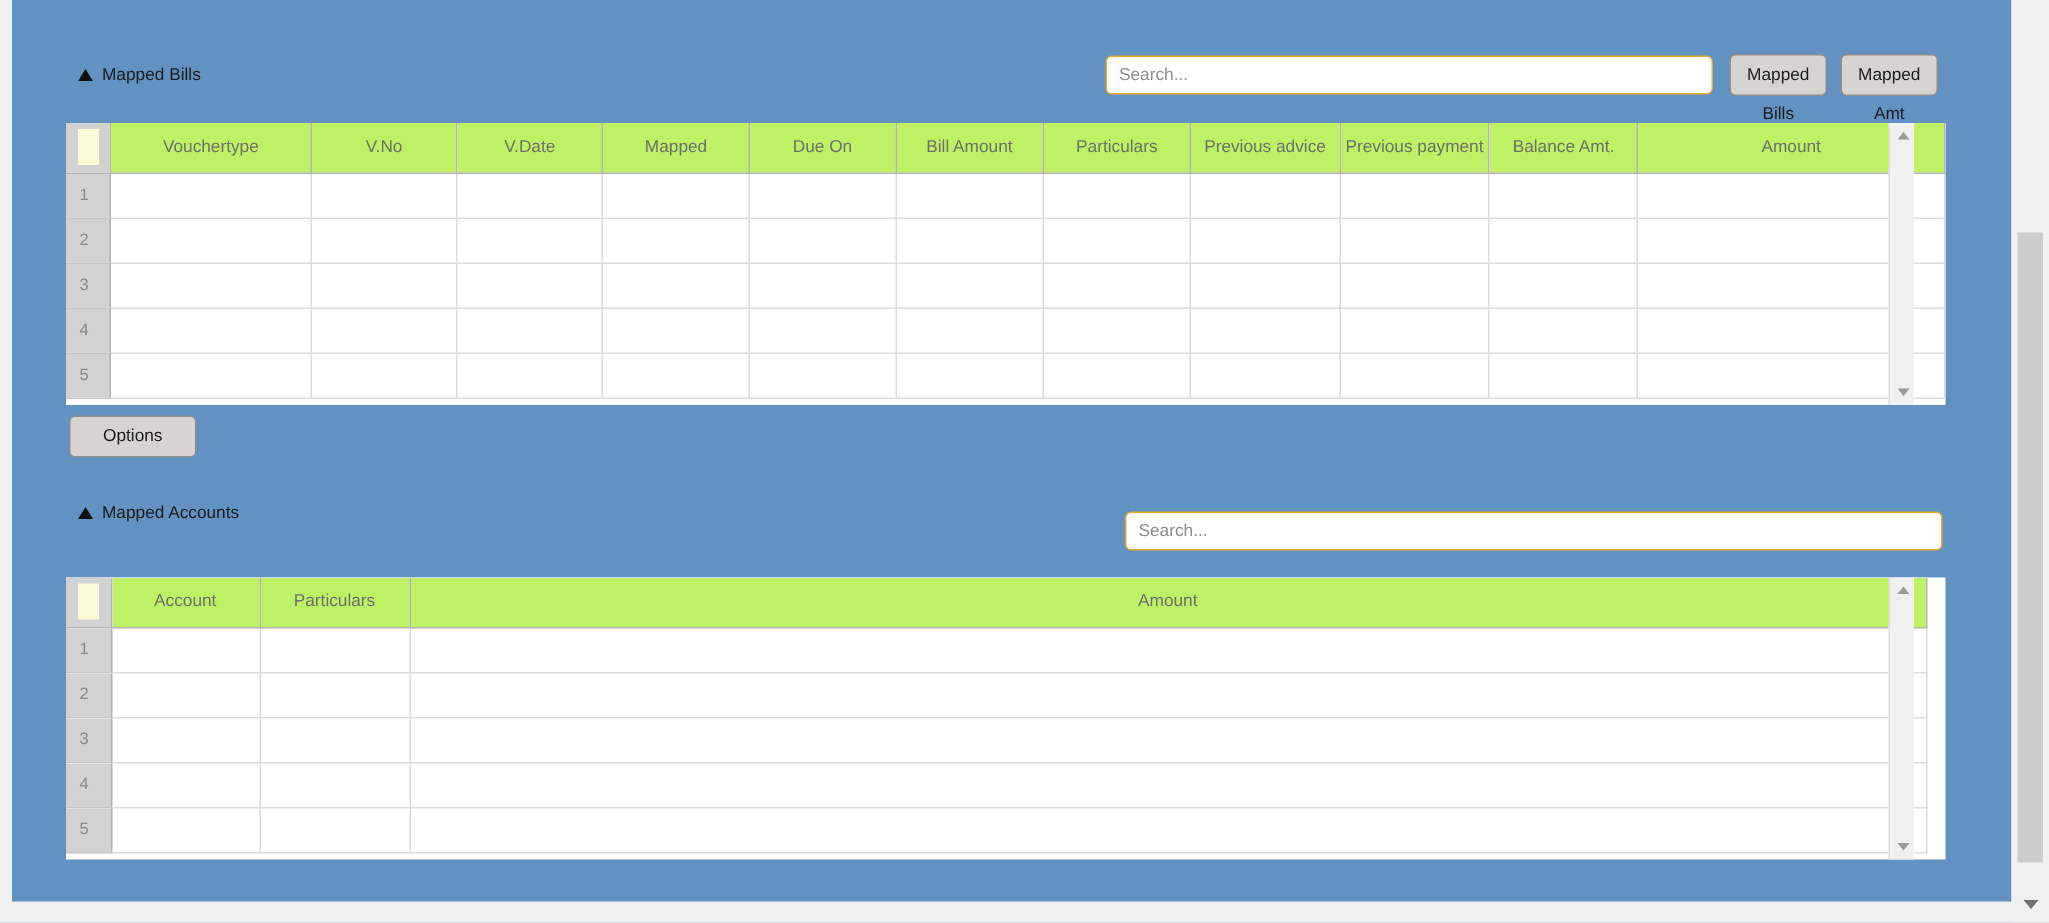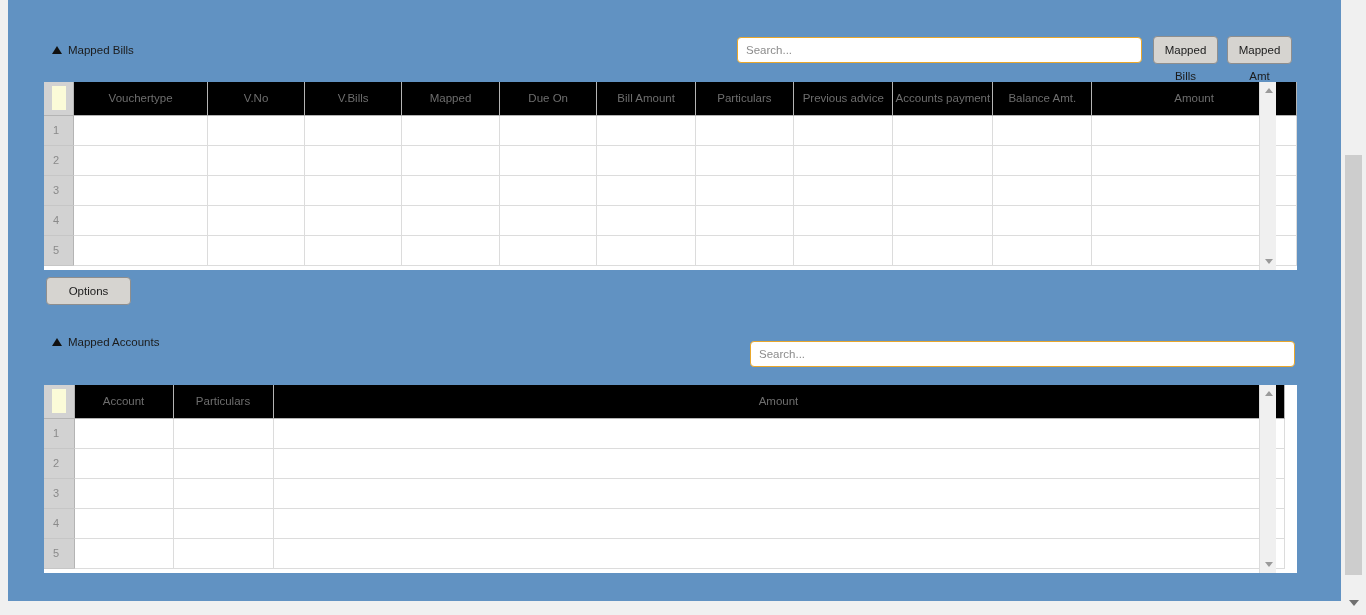--- a/index.html
+++ b/index.html
@@ -90,21 +90,21 @@
     background: #ffffff;
     overflow: hidden;
     border: 0;
   }
   table.grid {
     border-collapse: collapse;
     table-layout: fixed;
     background: #ffffff;
   }
   table.grid th {
-    background: #000000;
+    background: #bef264;
     color: #6e6e6e;
     font-weight: normal;
     font-size: 11.5px;
     height: 33px;
     border-right: 1px solid #b4b4b4;
     border-bottom: 1px solid #b4b4b4;
     text-align: center;
     overflow: hidden;
     white-space: nowrap;
     padding: 0 2px;
@@ -234,27 +234,27 @@
 
     <div class="grid-wrap" style="left:36px; top:82px; width:1253px; height:188px;">
       <table class="grid" id="bills-table">
         <thead>
           <tr>
               <th class="corner" style="width: 30px;">
                 <span class="swatch"></span>
               </th>
               <th style="width: 137px;">Vouchertype</th>
               <th style="width: 100px;">V.No</th>
-              <th style="width: 100px;">V.Bills</th>
+              <th style="width: 100px;">V.Date</th>
               <th style="width: 100px;">Mapped</th>
               <th style="width: 100px;">Due On</th>
               <th style="width: 100px;">Bill Amount</th>
               <th style="width: 100px;">Particulars</th>
               <th style="width: 100px; margin-left: 30px;">Previous advice</th>
-              <th style="width: 100px;">Accounts payment</th>
+              <th style="width: 100px;">Previous payment</th>
               <th style="width: 100px;">Balance Amt.</th>
               <th style="width: 212px;">Amount</th>
             </tr>
         </thead>
         <tbody>
             <tr>
               <td class="rownum" style="width: 30px;">1</td>
               <td style="width: 137px;"></td>
               <td style="width: 100px;"></td>
               <td style="width: 100px;"></td>

